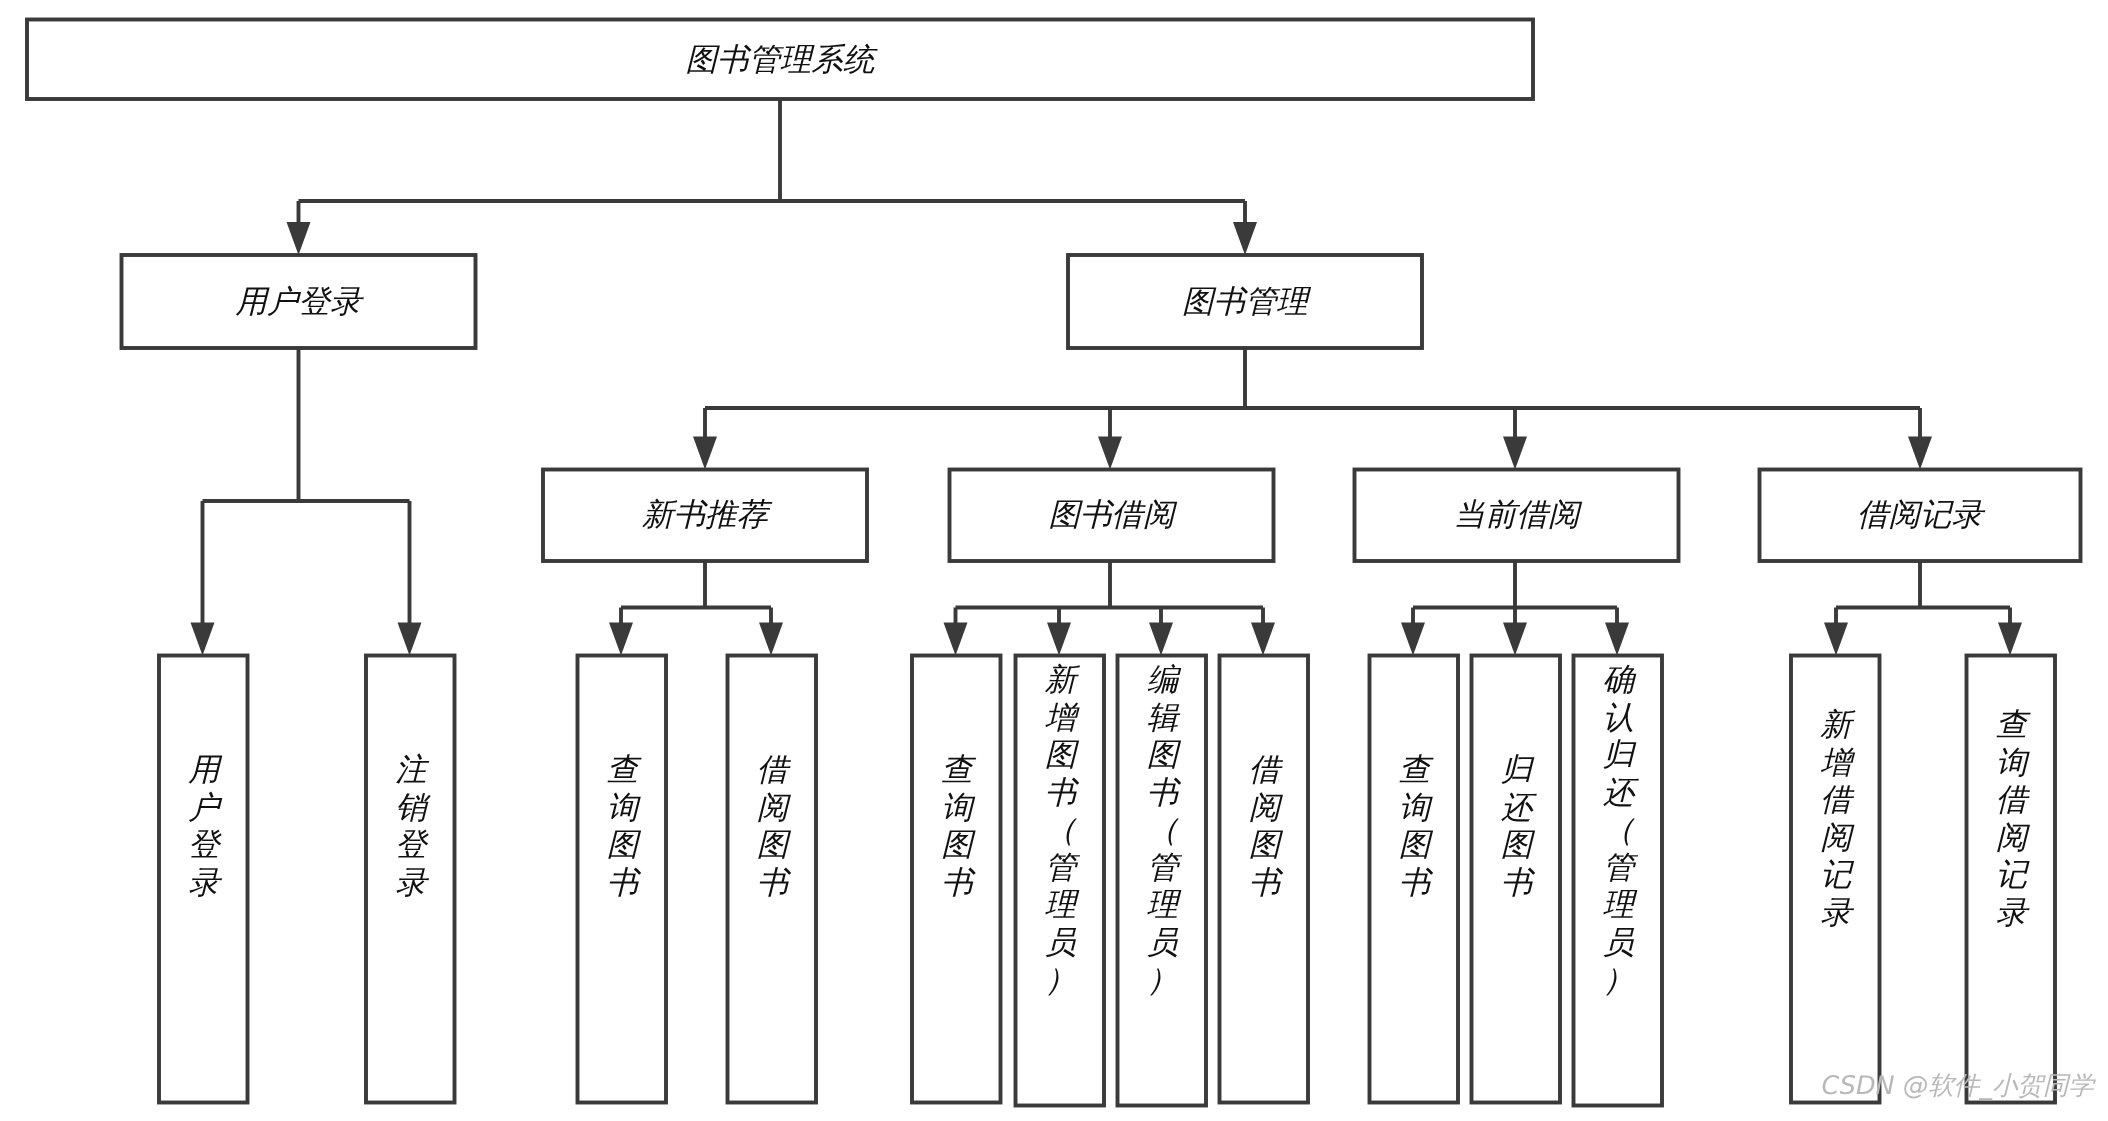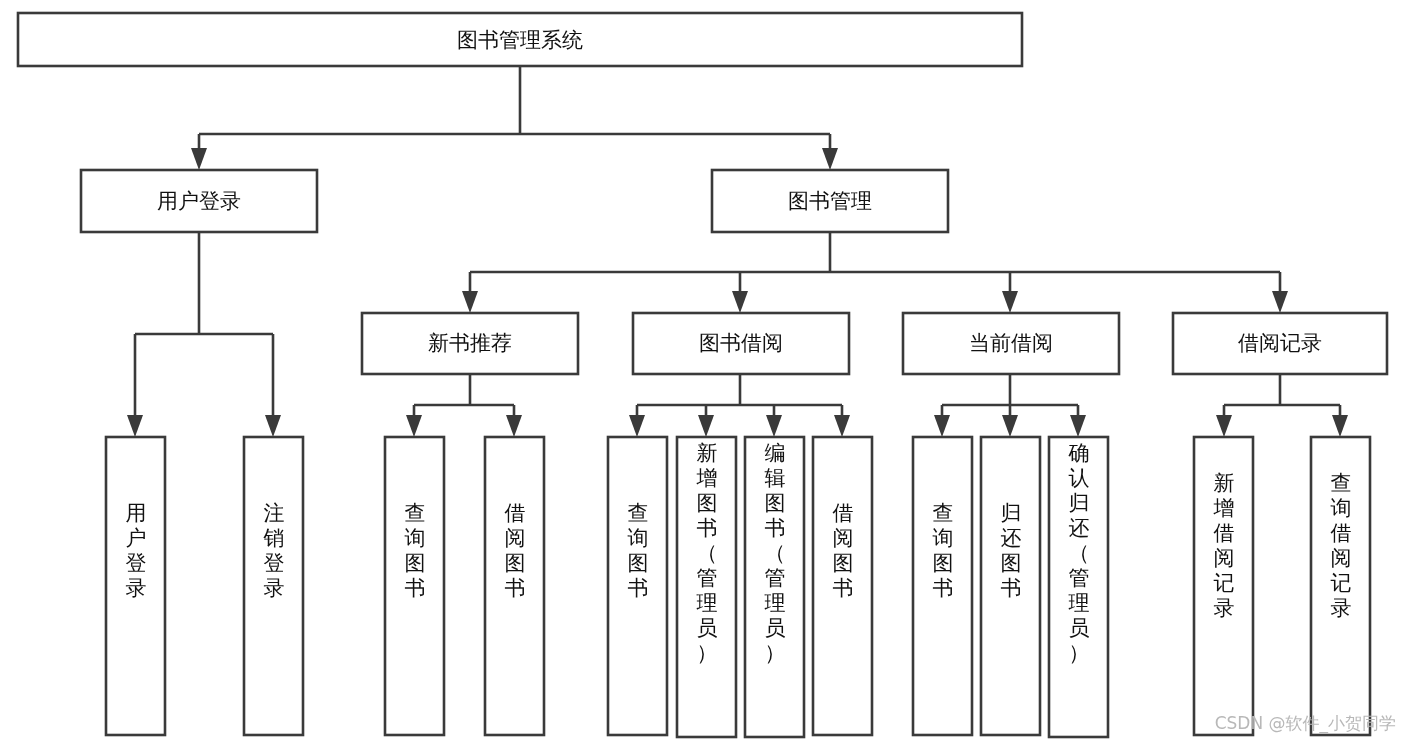--- a/index.html
+++ b/index.html
@@ -12,20 +12,21 @@
     width: 1405px;
     height: 747px;
     font-family: "DejaVu Sans", "Liberation Sans", sans-serif;
     overflow: hidden;
     position: relative;
   }
   #diagram-root {
     position: relative;
     width: 1405px;
     height: 588px;
+    font-style: italic;
   }
   svg#flowchart {
     position: absolute;
     top: 0;
     left: 0;
     width: 1405px;
     height: 747px;
     display: block;
   }
   .node-box {

